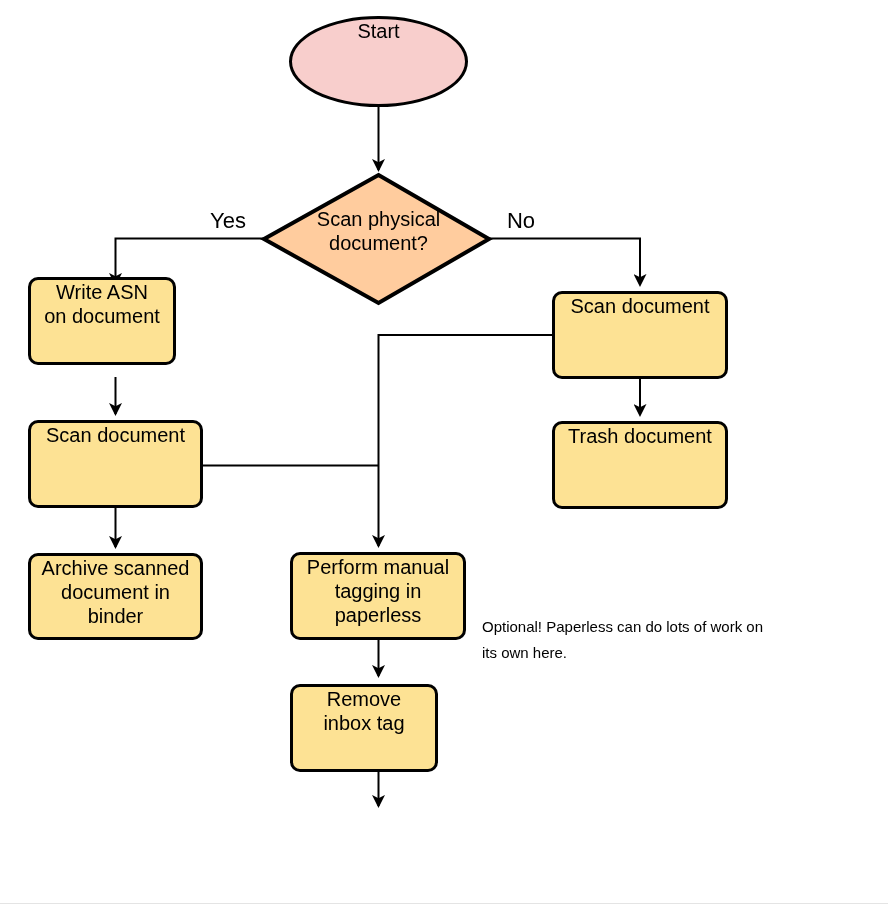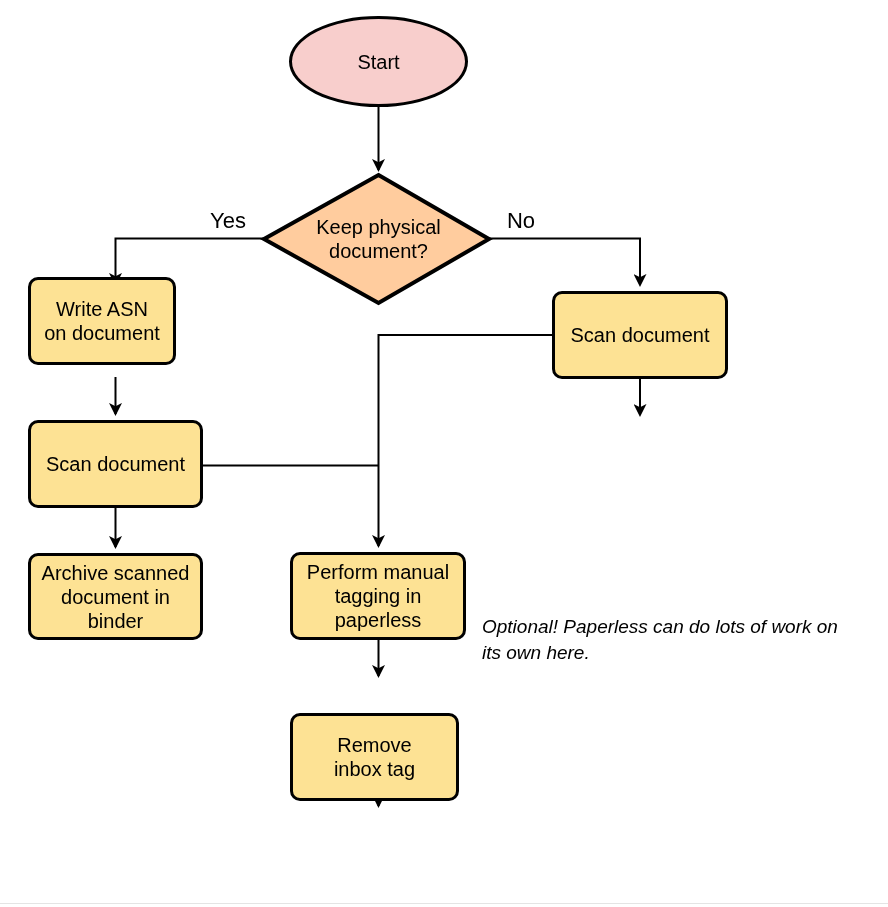--- a/index.html
+++ b/index.html
@@ -30,21 +30,21 @@
   .diamond {
     fill: var(--decision-fill, #FFCC9E);
     stroke: var(--node-border, #000000);
     stroke-width: 4;
     stroke-linejoin: miter;
   }
   .node {
     position: absolute;
     box-sizing: border-box;
     display: flex;
-    align-items: center;
+    align-items: flex-start;
     justify-content: center;
     text-align: center;
     white-space: pre-line;
     font-size: 20px;
     line-height: 24px;
   }
   .process {
     background: var(--process-fill, #FDE294);
     border: 3px solid var(--node-border, #000000);
     border-radius: 10px;
@@ -58,22 +58,21 @@
     background: transparent;
   }
   .edge-label {
     position: absolute;
     font-size: 22px;
     line-height: 22px;
     text-align: center;
   }
   .note {
     position: absolute;
-    font-style: italic;
-    font-size: 19px;
+    font-size: 15px;
     line-height: 26px;
     white-space: pre-line;
     text-align: left;
   }
   .bottom-divider {
     position: absolute;
     left: 0;
     top: 903px;
     width: 888px;
     height: 1px;
@@ -104,21 +103,21 @@
     <path class="edge" d="M 378.5 770 L 378.5 806" marker-end="url(#arrow)"></path>
 
     <polygon class="diamond" points="378.5,175 489,239 378.5,303 264,239"></polygon>
   </svg>
 
   <div class="node terminal" style="left:289px; top:16px; width:179px; height:91px;">
     <span>Start</span>
   </div>
 
   <div class="node decision-label" style="left:278px; top:207px; width:201px; height:64px;">
-    <span>Keep physical
+    <span>Scan physical
 document?</span>
   </div>
 
   <div class="edge-label" style="left:206px; top:210px; width:44px;">
     <span>Yes</span>
   </div>
 
   <div class="edge-label" style="left:503px; top:210px; width:36px;">
     <span>No</span>
   </div>
@@ -135,28 +134,31 @@
   <div class="node process" style="left:28px; top:553px; width:175px; height:87px;">
     <span>Archive scanned
 document in
 binder</span>
   </div>
 
   <div class="node process" style="left:552px; top:291px; width:176px; height:88px;">
     <span>Scan document</span>
   </div>
 
+  <div class="node process" style="left:552px; top:421px; width:176px; height:88px;">
+    <span>Trash document</span>
+  </div>
 
   <div class="node process" style="left:290px; top:552px; width:176px; height:88px;">
     <span>Perform manual
 tagging in
 paperless</span>
   </div>
 
-  <div class="node process" style="left:290px; top:713px; width:169px; height:88px;">
+  <div class="node process" style="left:290px; top:684px; width:148px; height:88px;">
     <span>Remove
 inbox tag</span>
   </div>
 
 
   <div class="note" style="left:482px; top:588px; width:402px;">
     <span>Optional! Paperless can do lots of work on
 its own here.</span>
   </div>
 

